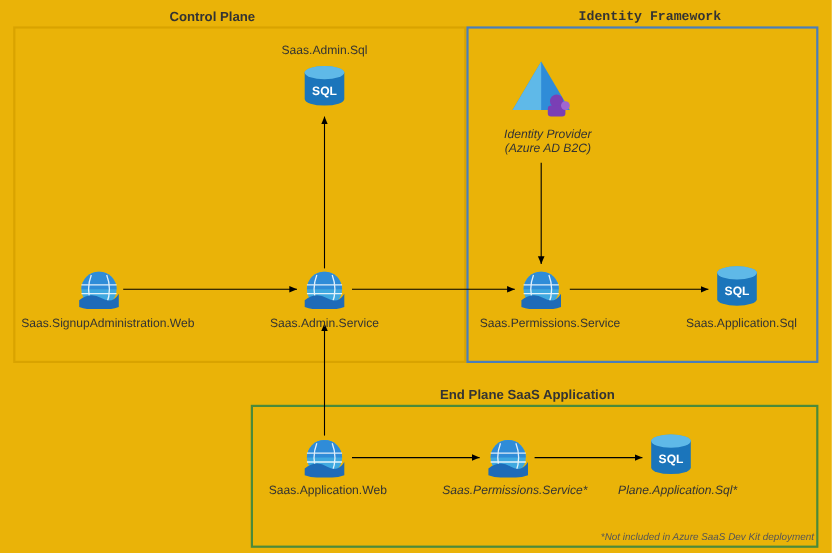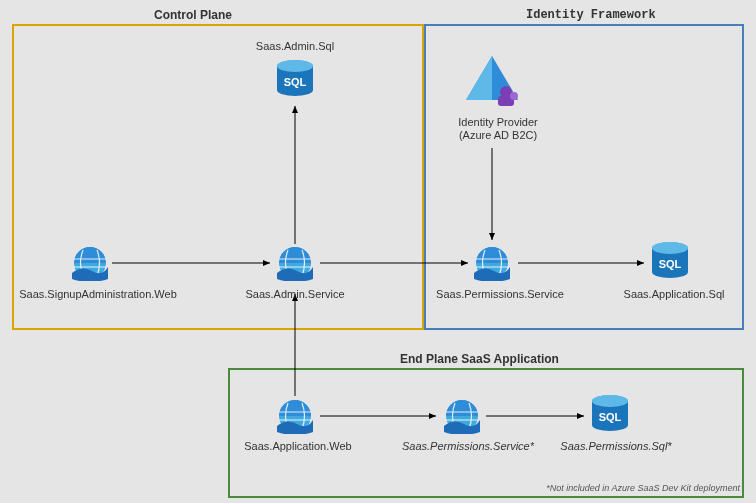--- a/index.html
+++ b/index.html
@@ -6,40 +6,40 @@
     margin: 0;
     font-family: Arial, Helvetica, sans-serif;
     font-size: 11px;
     background: #fff;
     color: #333;
   }
   .canvas {
     position: relative;
     width: 756px;
     height: 503px;
-    background: #e5e5e5;
+    background: #eab308;
   }
   .box {
     position: absolute;
     border: 2px solid;
     box-sizing: border-box;
   }
   .box-title {
     position: absolute;
     top: -18px;
     font-weight: bold;
     font-size: 12px;
   }
   .node-label {
     position: absolute;
     text-align: center;
     white-space: nowrap;
   }
   .node-label.italic { font-style: italic; }
-  .multiline { line-height: 1.2; }
+  .multiline { line-height: 1.2; font-style: italic; }
   svg.full {
     position: absolute;
     top: 0; left: 0;
     width: 756px; height: 503px;
     pointer-events: none;
   }
   .icon-wrap {
     position: absolute;
     width: 44px; height: 36px;
   }
@@ -181,17 +181,17 @@
   <div class="node-label italic" style="left:398px; top:440px; width:140px;">Saas.Permissions.Service*</div>
 
   <div class="icon-wrap sql-icon" style="left:588px; top:393px;">
     <svg viewBox="0 0 44 44">
       <ellipse cx="22" cy="8" rx="18" ry="6" fill="#3FA9E0"></ellipse>
       <path d="M4 8 v24 a18 6 0 0 0 36 0 V8" fill="#1B75BB"></path>
       <ellipse cx="22" cy="8" rx="18" ry="6" fill="#5FB9E8"></ellipse>
       <text x="22" y="28" text-anchor="middle" fill="#fff" font-size="11" font-weight="bold" font-family="Arial">SQL</text>
     </svg>
   </div>
-  <div class="node-label italic" style="left:556px; top:440px; width:120px;">Saas.Permissions.Sql*</div>
+  <div class="node-label italic" style="left:556px; top:440px; width:120px;">Plane.Application.Sql*</div>
 
   <div class="footnote" style="right:16px; bottom:10px;">*Not included in Azure SaaS Dev Kit deployment</div>
 
 </div>
 
 </body></html>

